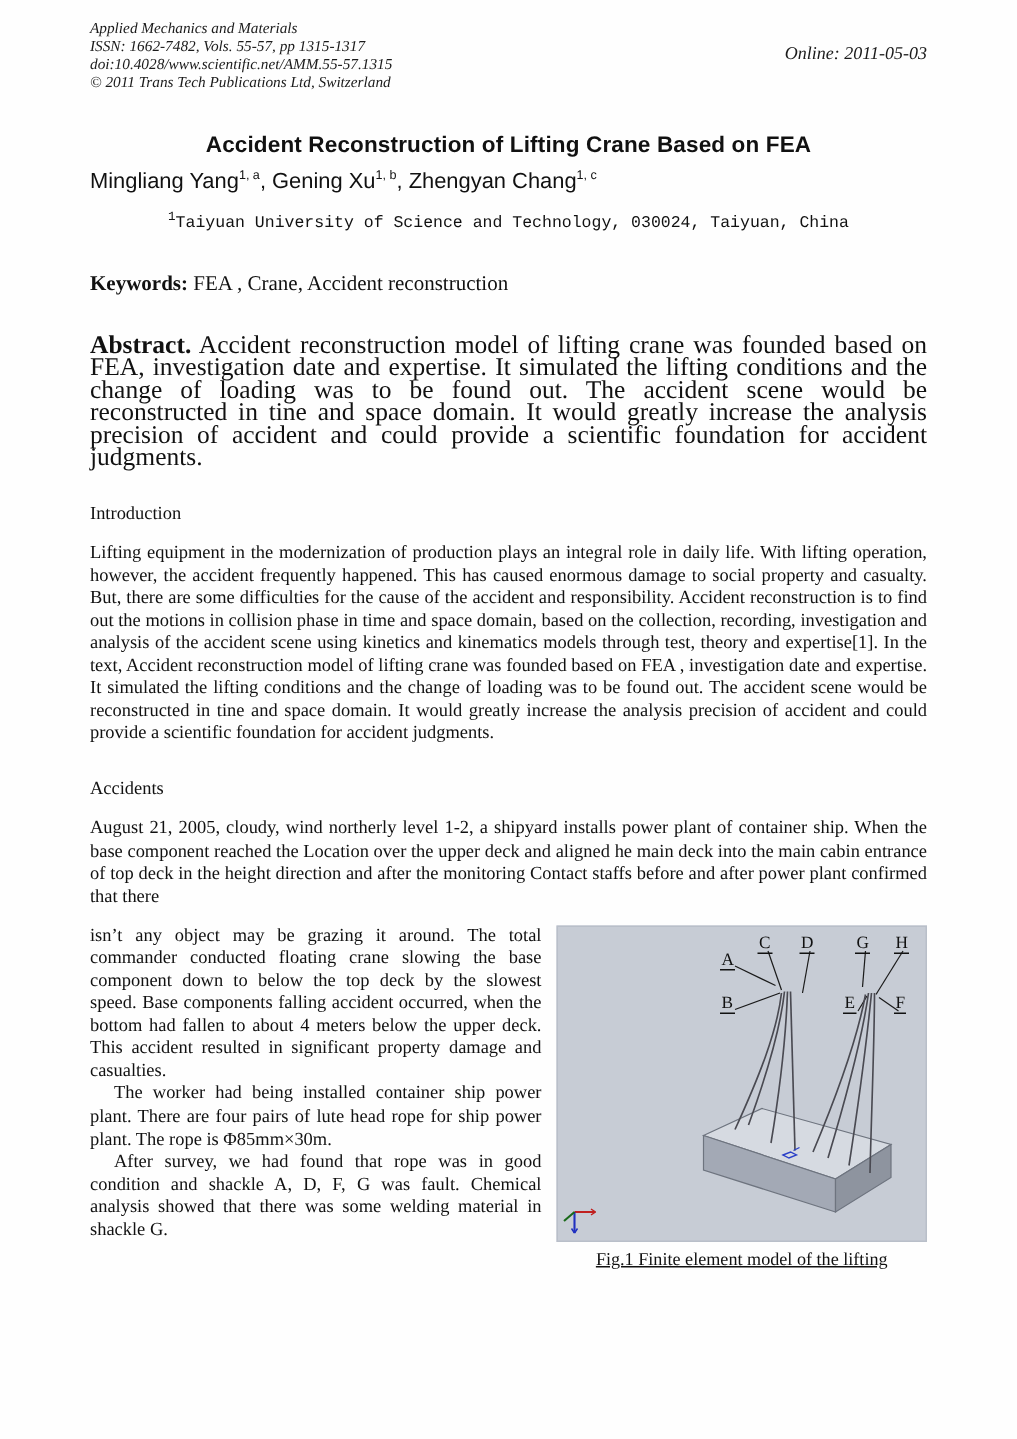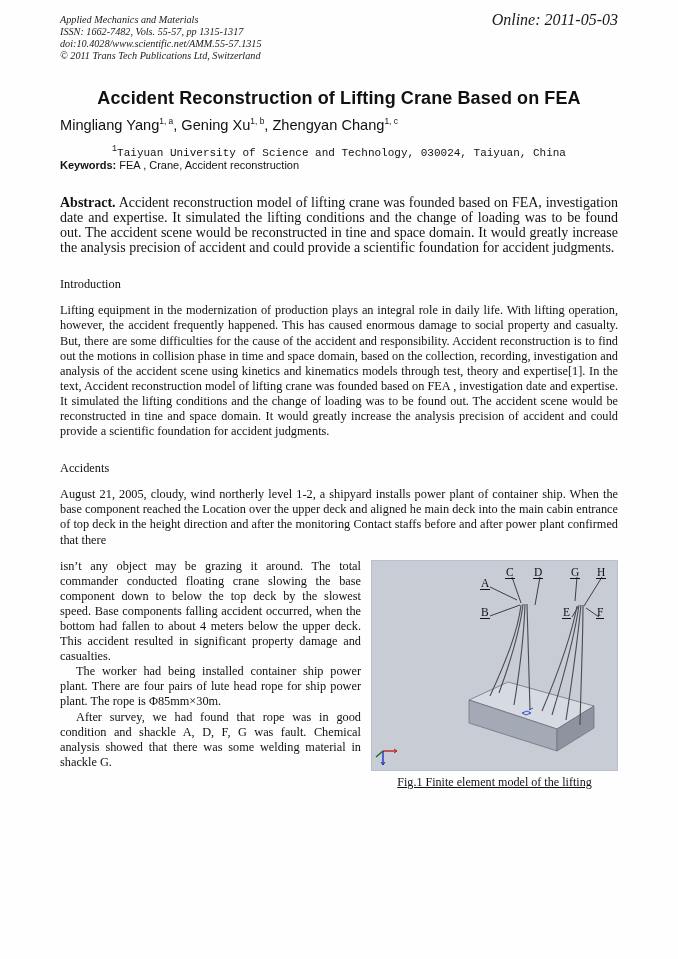--- a/index.html
+++ b/index.html
@@ -37,35 +37,35 @@
   .jheader-left {
     font-family: "Liberation Serif", serif;
     font-style: italic;
     font-size: 10.2px;
     line-height: 11.9px;
     color: #1a1a1a;
   }
   .jheader-right {
     position: absolute;
     right: 0;
-    top: 0;
+    top: 16px;
     font-family: "Liberation Serif", serif;
     font-style: italic;
-    font-size: 16px;
+    font-size: 12px;
     line-height: 11.9px;
     color: #1a1a1a;
     text-align: center;
   }
 
   
   .title {
     text-align: center;
     font-family: "Liberation Sans", sans-serif;
     font-weight: bold;
-    font-size: 18px;
+    font-size: 15px;
     letter-spacing: 0.1px;
     margin-top: 22px;
   }
   .authors {
     text-align: left;
     font-family: "Liberation Sans", sans-serif;
     font-size: 14.6px;
     margin-top: 8px;
   }
   .authors sup, .affil sup, .emails sup {
@@ -81,31 +81,32 @@
   }
   .emails {
     text-align: center;
     font-family: "Liberation Sans", sans-serif;
     font-size: 11px;
     margin-top: 9px;
   }
 
   
   .keywords {
-    font-family: Liberation Sans, sans-serif;
-    font-size: 11px;
+    font-family: Liberation Serif, serif;
+    font-size: 14px;
+    margin-top: 27px;
   }
   .keywords .kw-label {
     font-weight: bold;
   }
 
   
   .abstract {
     margin-top: 24px;
-    font-size: 14px;
+    font-size: 17px;
     line-height: 15.1px;
     text-align: justify;
   }
   .abstract .lead {
     font-weight: bold;
   }
   .secheading {
     font-weight: normal;
     font-size: 12.3px;
     margin-top: 22px;

